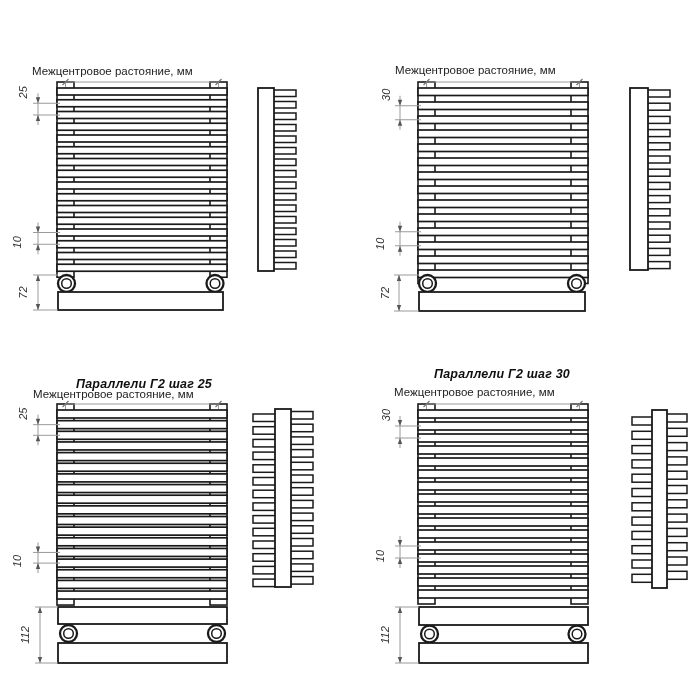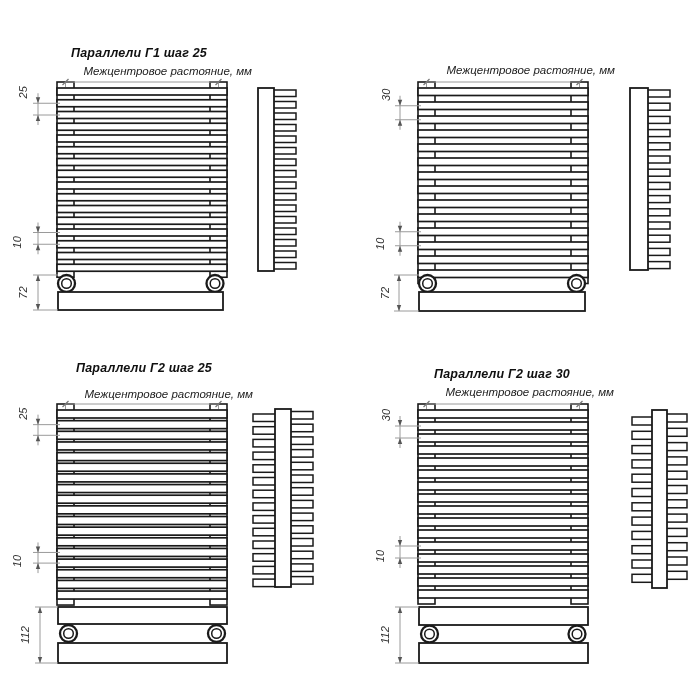--- a/index.html
+++ b/index.html
@@ -1,22 +1,22 @@
 <!DOCTYPE html>
 <html><head>
 <meta charset="utf-8">
 <style>
   html,body{margin:0;padding:0;background:#fff;}
   .sheet{position:relative;width:700px;height:700px;background:#ffffff;overflow:hidden;
          font-family:"Liberation Sans",sans-serif;}
   .sheet svg{position:absolute;left:0;top:0;}
   .ptitle{position:absolute;width:220px;text-align:center;font-size:12.5px;
           font-weight:bold;font-style:italic;color:#111;letter-spacing:0.2px;}
-  .psub{position:absolute;width:220px;text-align:right;font-size:11.5px;
-        font-style:italic;color:#222;}
+  .psub{position:absolute;width:220px;text-align:left;font-size:11.5px;
+        color:#222;}
   text.dim{font-family:"Liberation Sans",sans-serif;font-style:italic;
            font-size:11px;fill:#333333;}
 </style>
 </head>
 <body>
 
 <div class="sheet">
   <svg id="drawing" width="700" height="700" viewBox="0 0 700 700">
       <g>
         <rect x="57" y="82" width="17" height="195.25" fill="#fff" stroke="#1a1a1a" stroke-width="1.6"></rect>
@@ -341,21 +341,20 @@
       <g>
         <line x1="395" y1="607" x2="419" y2="607" stroke="#9a9a9a" stroke-width="1"></line>
         <line x1="395" y1="663" x2="419" y2="663" stroke="#9a9a9a" stroke-width="1"></line>
         <line x1="400" y1="607" x2="400" y2="663" stroke="#9a9a9a" stroke-width="1"></line>
         <polygon points="400,607 397.8,613 402.2,613" fill="#555"></polygon>
         <polygon points="400,663 397.8,657 402.2,657" fill="#555"></polygon>
         <text x="389" y="635" text-anchor="middle" class="dim" transform="rotate(-90 389 635)">112</text>
       </g>
     </svg>
 
-  <div class="ptitle" style="left:29px;top:46px;">Параллели Г1 шаг 25</div>
-  <div class="ptitle" style="left:34px;top:361px;">Параллели Г2 шаг 25</div>
+  <div class="ptitle" style="left:34px;top:377px;">Параллели Г2 шаг 25</div>
   <div class="ptitle" style="left:392px;top:367px;">Параллели Г2 шаг 30</div>
 
   <div class="psub" style="left:32px;top:65px;">Межцентровое растояние, мм</div>
   <div class="psub" style="left:395px;top:64px;">Межцентровое растояние, мм</div>
   <div class="psub" style="left:33px;top:388px;">Межцентровое растояние, мм</div>
   <div class="psub" style="left:394px;top:386px;">Межцентровое растояние, мм</div>
 </div>
 
 </body></html>

